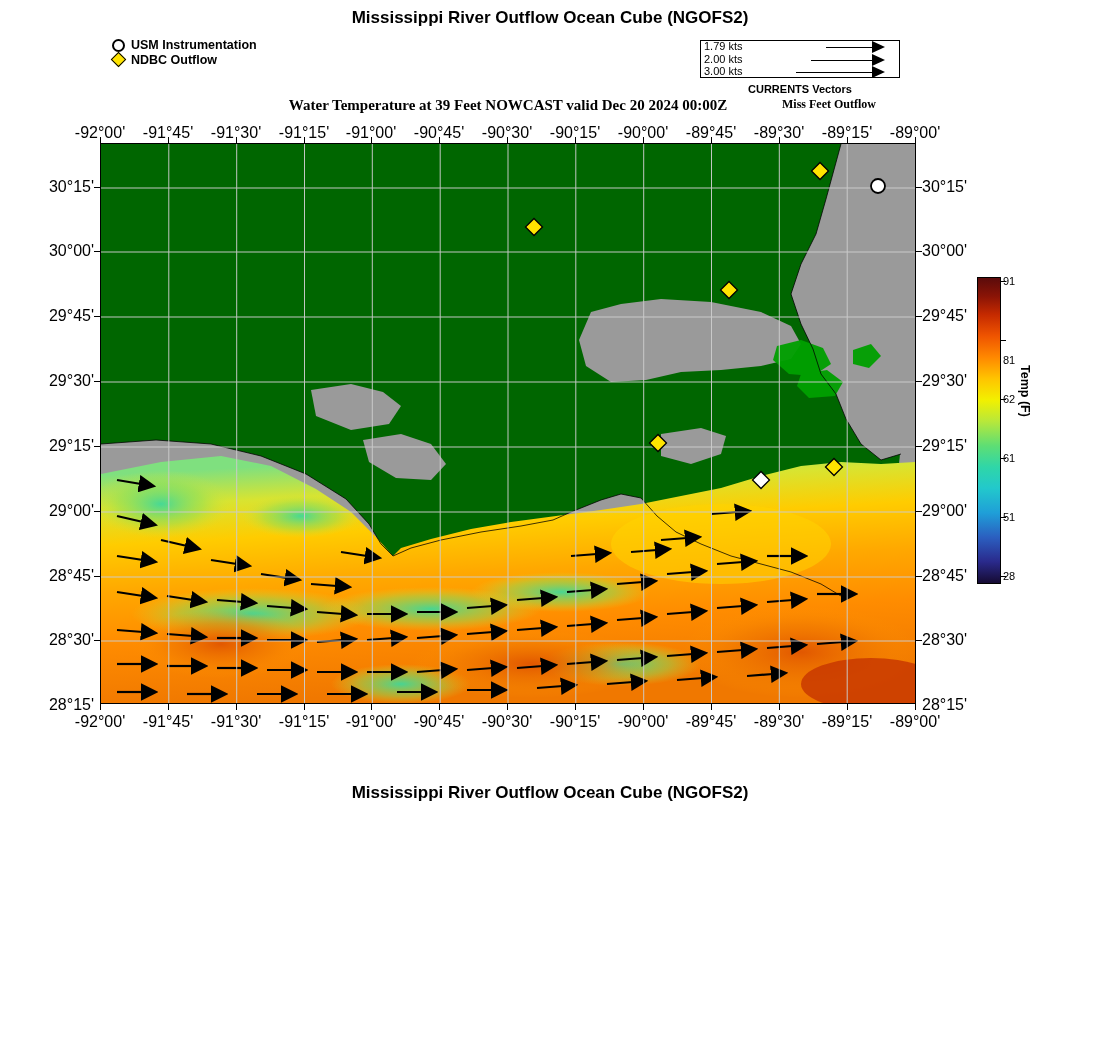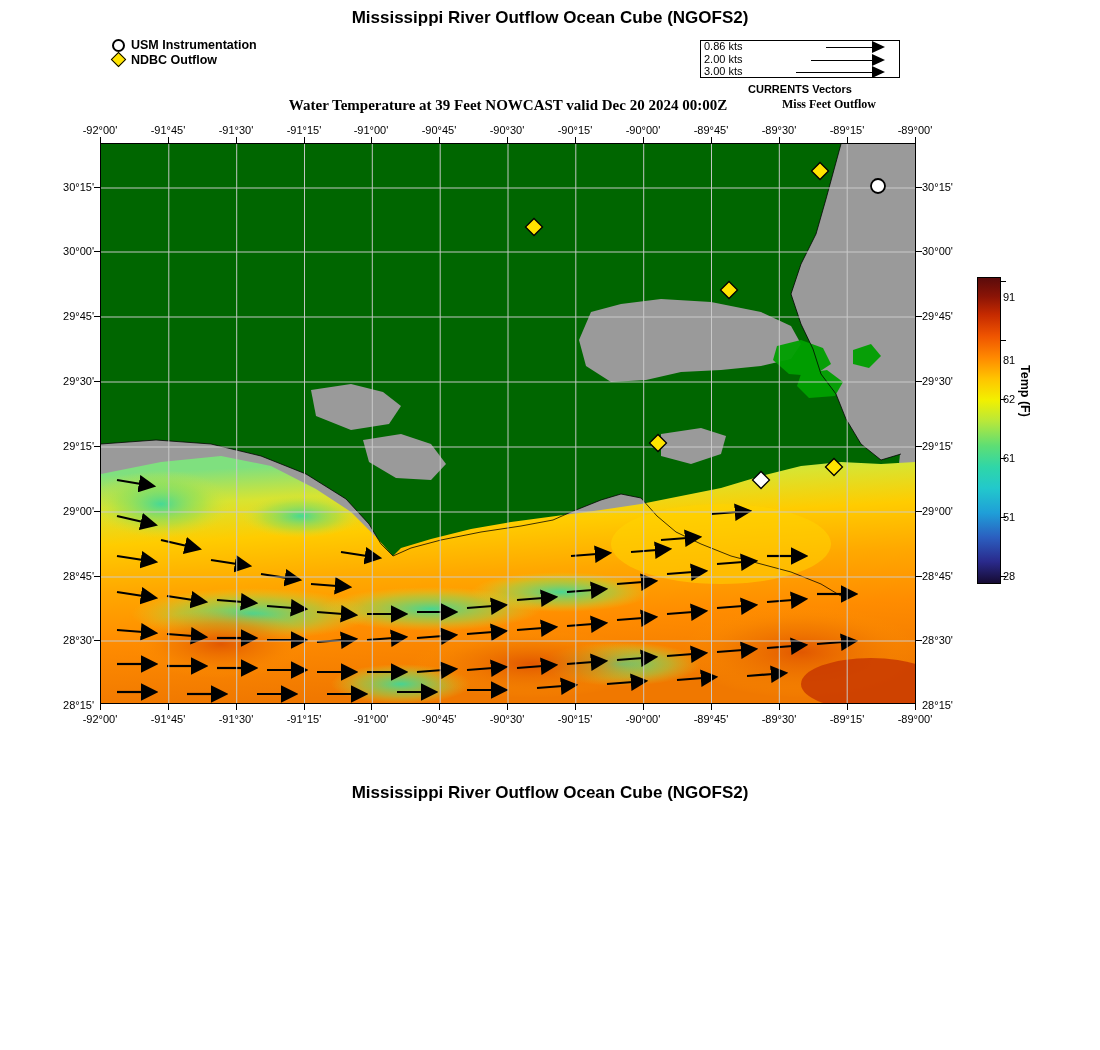--- a/index.html
+++ b/index.html
@@ -100,21 +100,21 @@
     border: 1px solid #000;
     box-sizing: border-box;
     overflow: hidden;
     background: #006600;
   }
   #map-canvas { position: absolute; left: 0; top: 0; width: 814px; height: 559px; }
 
   
   .tick-lbl {
     position: absolute;
-    font-size: 11px;
+    font-size: 16px;
     font-family: "Liberation Sans", sans-serif;
     white-space: nowrap;
   }
   .tick-top  { transform: translateX(-50%); }
   .tick-bot  { transform: translateX(-50%); }
   .tick-left { transform: translateY(-50%); text-align: right; }
   .tick-right{ transform: translateY(-50%); text-align: left; }
 
   
   .tickmark { position: absolute; background: #000; }
@@ -152,21 +152,21 @@
 <div class="abs" id="outflow-label">Miss Feet Outflow</div>
 <div class="abs" id="bottom-title">Mississippi River Outflow Ocean Cube (NGOFS2)</div>
 
 <div class="abs" id="legend-usm-icon"></div>
 <div class="abs" id="legend-usm-text">USM Instrumentation</div>
 <div class="abs" id="legend-ndbc-icon"></div>
 <div class="abs" id="legend-ndbc-text">NDBC Outflow</div>
 
 <div class="abs" id="vector-key">
   <div class="row" style="top:0px;">
-    <span class="lbl">0.86 kts</span>
+    <span class="lbl">1.79 kts</span>
     <span class="bar" style="left:125px; width:46px;"></span>
     <span class="head" style="left:171px;"></span>
   </div>
   <div class="row" style="top:12.6px;">
     <span class="lbl">2.00 kts</span>
     <span class="bar" style="left:110px; width:61px;"></span>
     <span class="head" style="left:171px;"></span>
   </div>
   <div class="row" style="top:25.2px;">
     <span class="lbl">3.00 kts</span>
@@ -497,20 +497,20 @@
          #2a2a8c 93%,
          #160b33 100%);"></div>
 </div>
 <div class="abs cb-tickmark" style="top:281px;"></div>
 <div class="abs cb-tickmark" style="top:340px;"></div>
 <div class="abs cb-tickmark" style="top:399px;"></div>
 <div class="abs cb-tickmark" style="top:458px;"></div>
 <div class="abs cb-tickmark" style="top:517px;"></div>
 <div class="abs cb-tickmark" style="top:576px;"></div>
 
-<div class="abs cb-tick" style="top:297px;">91</div>
+<div class="abs cb-tick" style="top:281px;">91</div>
 <div class="abs cb-tick" style="top:360px;">81</div>
 <div class="abs cb-tick" style="top:399px;">62</div>
 <div class="abs cb-tick" style="top:458px;">61</div>
 <div class="abs cb-tick" style="top:517px;">51</div>
 <div class="abs cb-tick" style="top:576px;">28</div>
 
 <div class="abs" id="colorbar-title">Temp (F)</div>
 
 </body></html>

